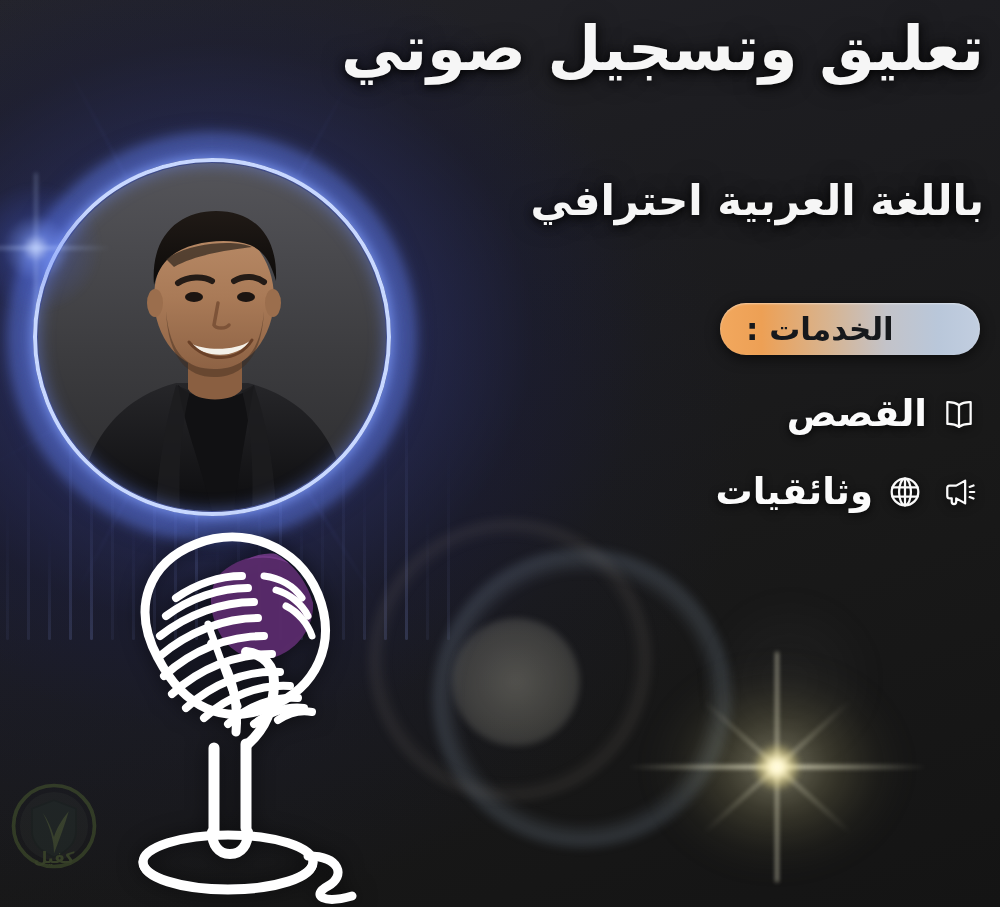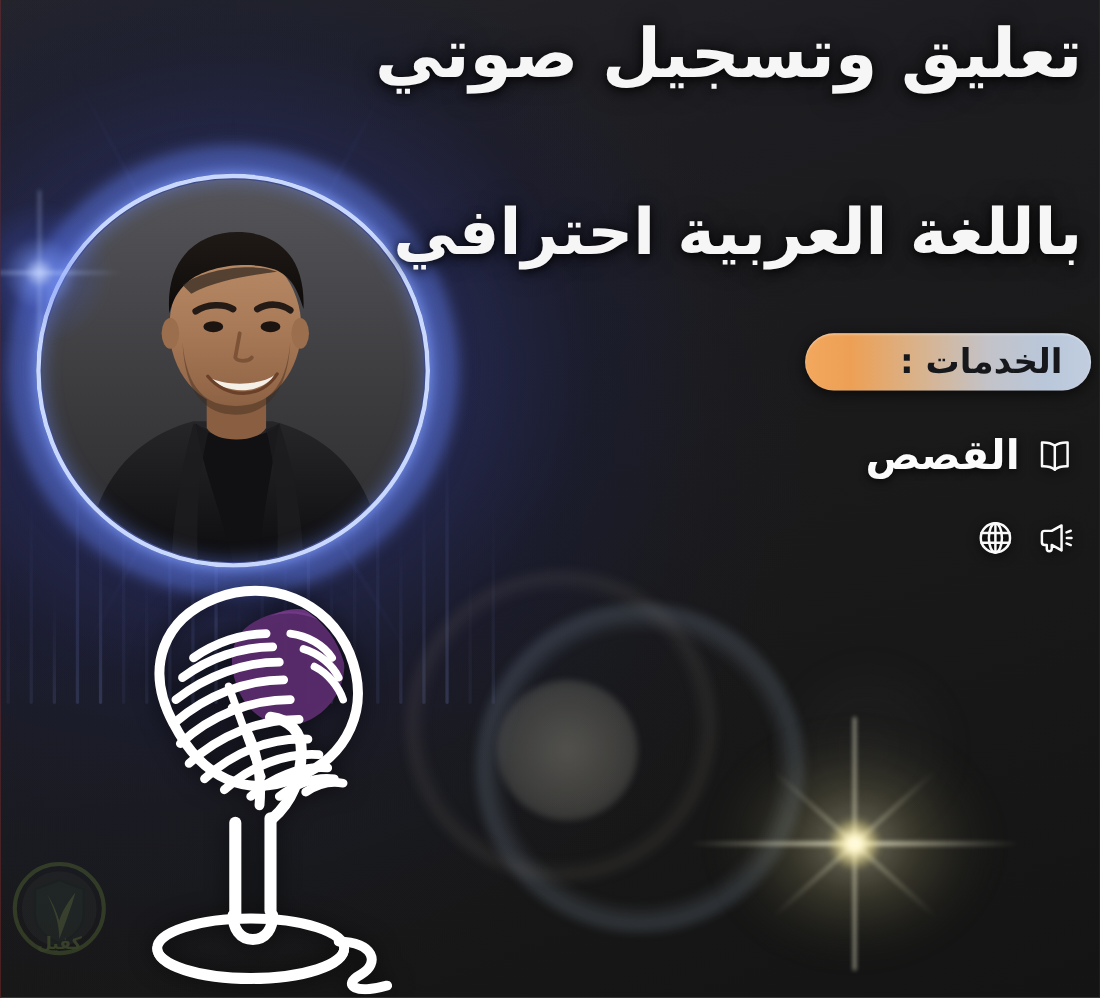--- a/index.html
+++ b/index.html
@@ -5,21 +5,21 @@
 <style>
   html,body{margin:0;padding:0;background:#111;}
   body{
     font-family:"DejaVu Sans","Liberation Sans",sans-serif;
     -webkit-font-smoothing:antialiased;
   }
   #poster{
     position:relative;
     width:1000px;height:907px;
     overflow:hidden;
-    background:#ef4444;
+    background:#8b5cf6;
     user-select:none;
     margin-left:24px;
   }
 
   
   .bg-base{
     position:absolute;inset:0;
     background:
       radial-gradient(ellipse 520px 470px at 212px 335px, rgba(58,66,130,.88) 0%, rgba(40,45,95,.62) 38%, rgba(26,28,60,.30) 62%, rgba(20,20,28,0) 84%),
       radial-gradient(ellipse 900px 700px at 120px 430px, rgba(30,34,78,.45) 0%, rgba(20,20,30,0) 70%),
@@ -81,30 +81,30 @@
     color:#f6f6f6;
     font-family:"DejaVu Sans","Liberation Sans",sans-serif;
     font-weight:700;
     text-align:right;
     direction:rtl;
     letter-spacing:.5px;
     text-shadow:0 2px 9px rgba(0,0,0,.85),0 0 22px rgba(0,0,0,.6);
     white-space:nowrap;
   }
   #title-line-1{top:10px;font-size:62px;line-height:1.25;}
-  #title-line-2{top:175px;font-size:58px;line-height:1.25;}
+  #title-line-2{top:175px;font-size:42px;line-height:1.25;}
 
   
   .services-badge{
-    position:absolute;right:8px;top:303px;
+    position:absolute;right:20px;top:303px;
     min-width:208px;height:52px;
     border-radius:26px;
     background:linear-gradient(90deg,#f2a85e 0%,#eda055 16%,#d7b491 42%,#c3c3c9 64%,#b9c7da 84%,#c2cee0 100%);
     box-shadow:0 3px 14px rgba(0,0,0,.62),inset 0 1px 2px rgba(255,255,255,.45);
-    display:flex;align-items:center;justify-content:flex-start;
+    display:flex;align-items:center;justify-content:flex-end;
     padding:0 26px;
     direction:rtl;
   }
   .services-badge span{
     color:#16181c;
     font-size:31px;font-weight:700;
     font-family:"DejaVu Sans","Liberation Sans",sans-serif;
     line-height:1;
     letter-spacing:1px;
     white-space:nowrap;
@@ -322,20 +322,21 @@
     <div class="svc-item">
       <span class="svc-icon">
         <svg viewBox="0 0 32 32" fill="none" stroke="#fafafa" stroke-width="1.9" stroke-linecap="round" aria-hidden="true">
           <circle cx="16" cy="16" r="11.2"></circle>
           <ellipse cx="16" cy="16" rx="5" ry="11.2"></ellipse>
           <path d="M5.3 12.2 L26.7 12.2"></path>
           <path d="M5.3 19.8 L26.7 19.8"></path>
           <path d="M16 4.8 L16 27.2"></path>
         </svg>
       </span>
+      <span class="svc-label">وثائقيات</span>
     </div>
   </div>
 
   <div id="microphone">
     <svg viewBox="0 0 300 372" fill="none" aria-hidden="true">
       <defs>
         <clipPath id="headclip">
           <path d="M60 122 C36 76 52 34 96 16 C142 -3 196 16 214 62 C232 108 212 152 168 170 C124 188 84 168 60 122 Z"></path>
         </clipPath>
       </defs>

